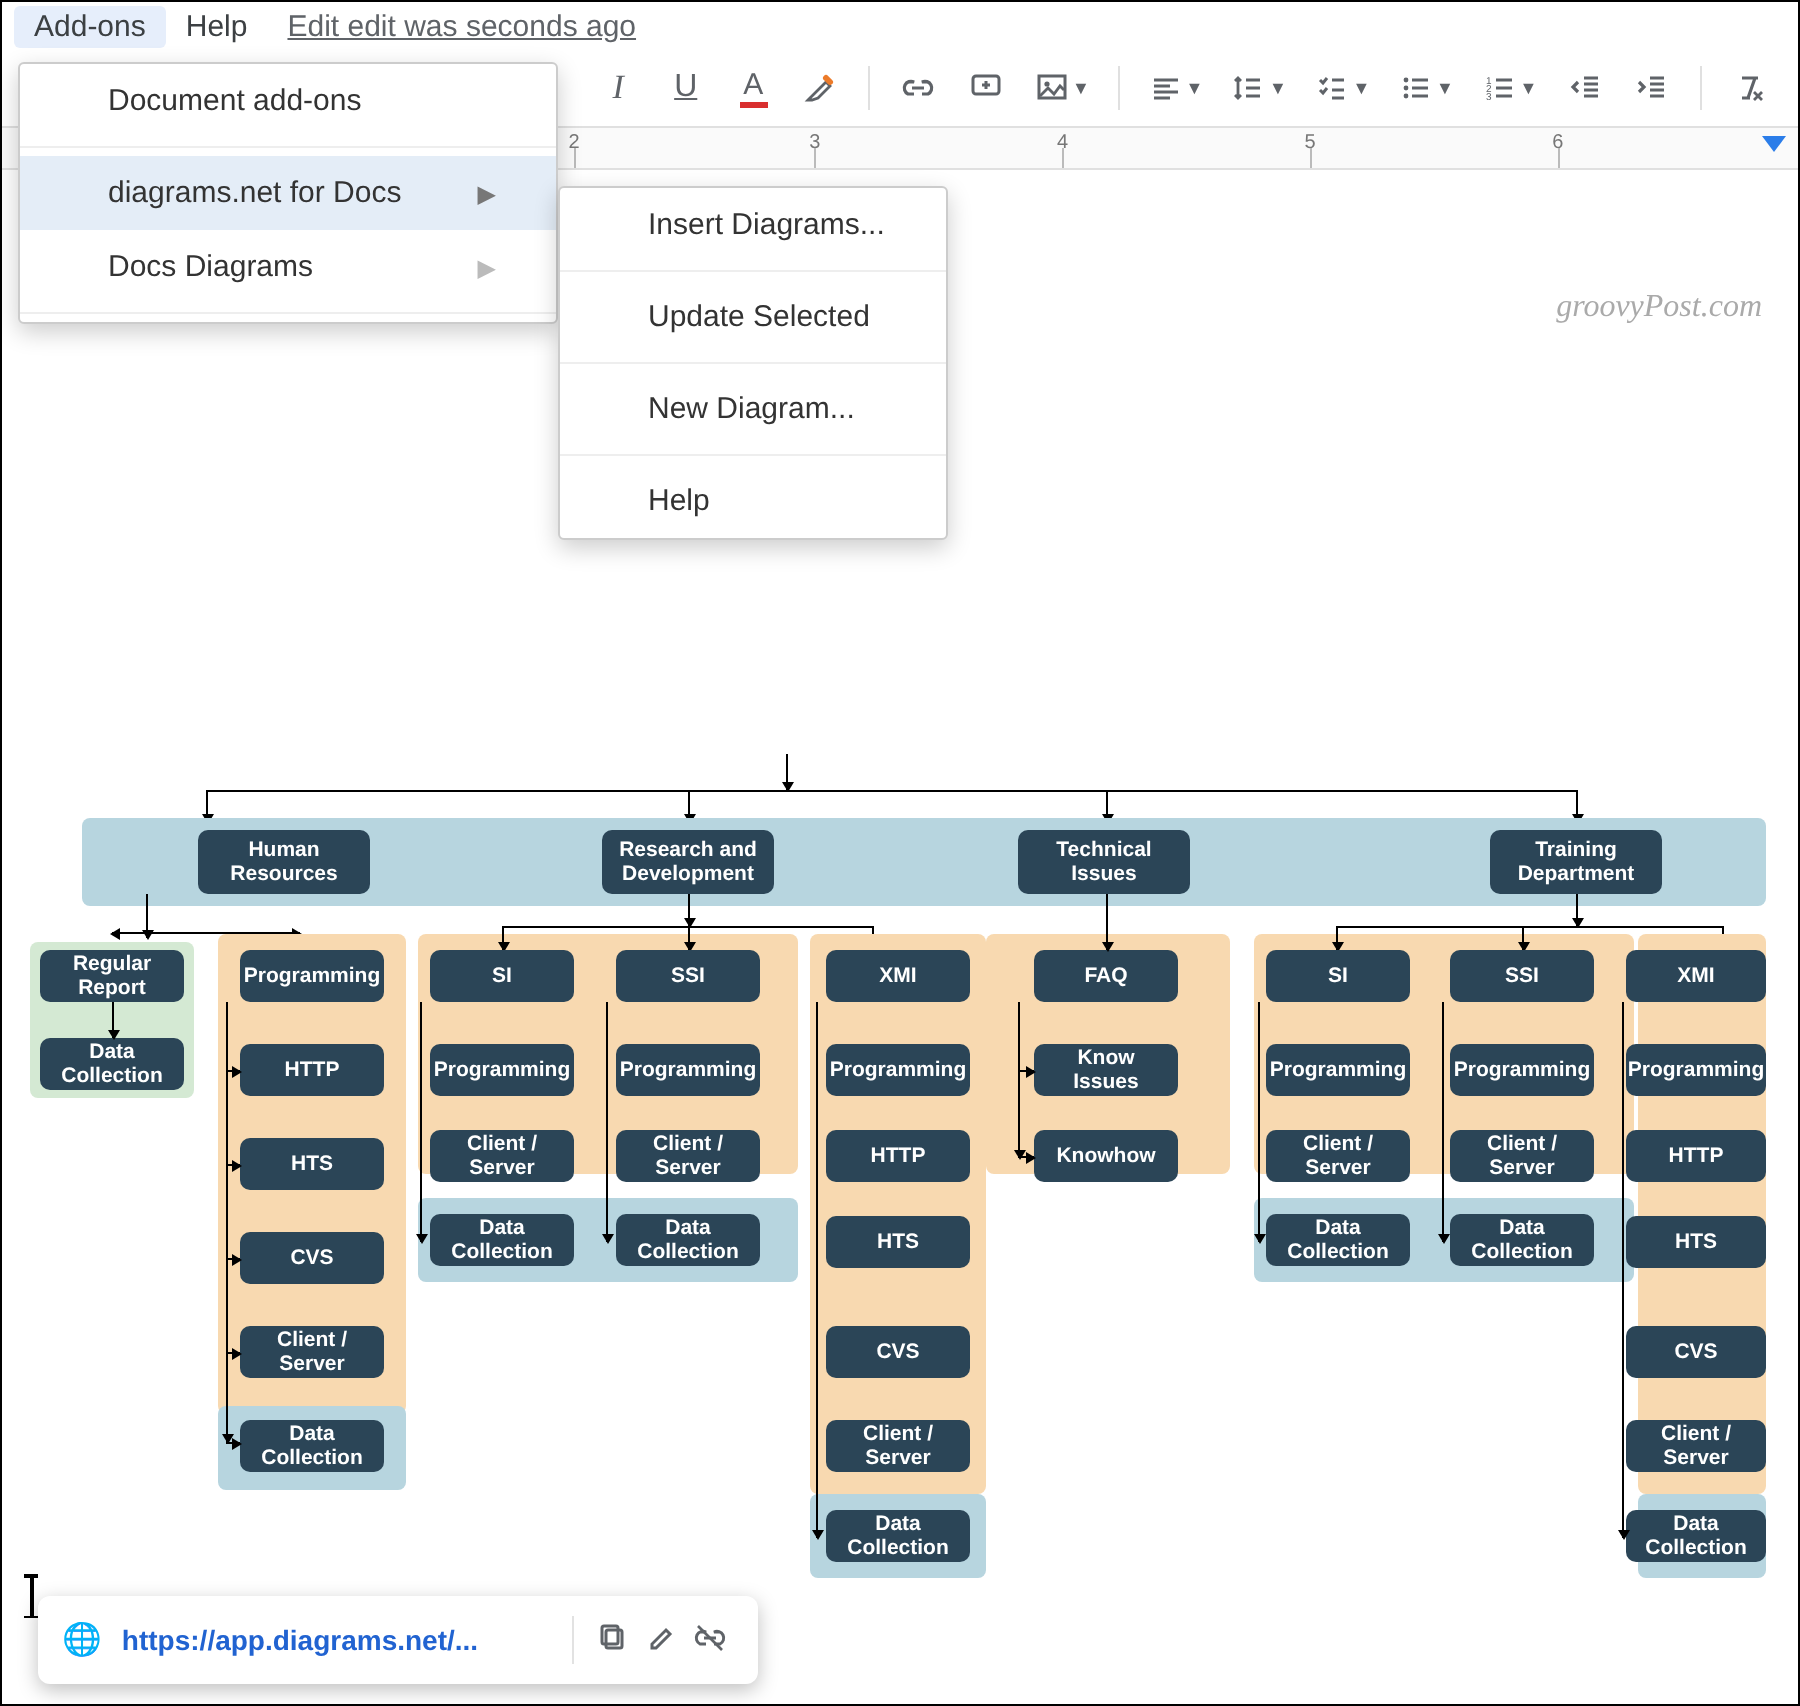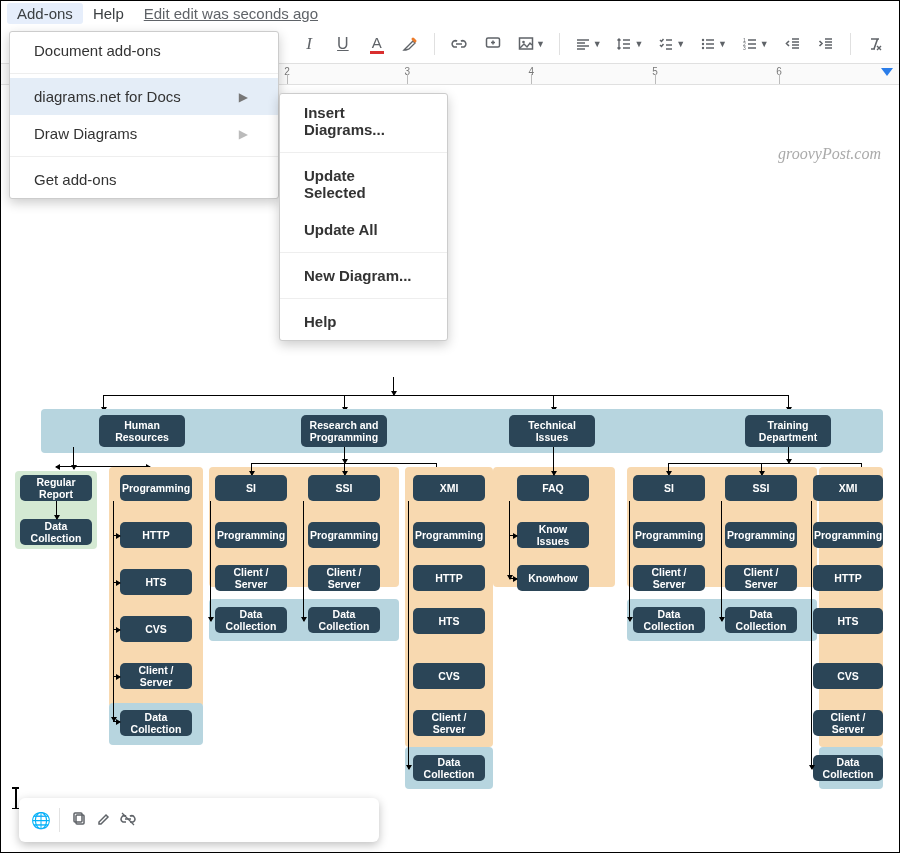--- a/index.html
+++ b/index.html
@@ -91,34 +91,34 @@
   
   .dropdown {
     position: absolute;
     background: #fff;
     border: 1px solid #ccc;
     box-shadow: 0 4px 12px rgba(0,0,0,.2);
     border-radius: 3px;
     z-index: 200;
   }
   .dd-item {
-    padding: 10px 30px 10px 24px;
+    padding: 10px 30px 10px 44px;
     font-size: 15px;
     color: #333;
     display: flex;
     justify-content: space-between;
     align-items: center;
   }
   .dd-item.highlight { background: #e4edf7; }
   .dd-sep { border-top: 1px solid #eee; margin: 4px 0; }
   .dd-arrow { color: #777; font-size: 12px; }
   .dd-arrow.muted { color: #bbb; }
 
   #dropdown-1 { left: 8px; top: 30px; width: 270px; }
-  #dropdown-2 { left: 278px; top: 92px; width: 169px; font-weight: bold; }
+  #dropdown-2 { left: 278px; top: 92px; width: 195px; }
 
   
   .canvas {
     position: absolute;
     left: 0; right: 0;
     top: 90px; bottom: 0;
     background: #fff;
     overflow: hidden;
   }
   .diagram {
@@ -351,32 +351,30 @@
 </div>
 
 <div class="dropdown" id="dropdown-1">
   <div class="dd-item">Document add-ons</div>
   <div class="dd-sep"></div>
   <div class="dd-item highlight">
     <span>diagrams.net for Docs</span>
       <span class="dd-arrow">▶</span>
   </div>
   <div class="dd-item">
-    <span>Draw Diagrams</span>
+    <span>Docs Diagrams</span>
       <span class="dd-arrow muted">▶</span>
   </div>
   <div class="dd-sep"></div>
-  <div class="dd-item">Get add-ons</div>
 </div>
 
 <div class="dropdown" id="dropdown-2">
   <div class="dd-item">Insert Diagrams...</div>
   <div class="dd-sep"></div>
   <div class="dd-item">Update Selected</div>
-  <div class="dd-item">Update All</div>
   <div class="dd-sep"></div>
   <div class="dd-item">New Diagram...</div>
   <div class="dd-sep"></div>
   <div class="dd-item">Help</div>
 </div>
 
 <div class="canvas">
   <div class="watermark">groovyPost.com</div>
 
   <div class="diagram">
@@ -384,21 +382,21 @@
     <div class="arrowH" style="left:90px; top:48px; width:685px;"></div>
     <div class="arrowV" style="left:90px; top:48px; height:16px;"></div>
     <div class="arrowV" style="left:331px; top:48px; height:16px;"></div>
     <div class="arrowV" style="left:540px; top:48px; height:16px;"></div>
     <div class="arrowV" style="left:775px; top:48px; height:16px;"></div>
     <div class="arrowV" style="left:380px; top:30px; height:18px;"></div>
 
     <div class="bg-strip blue-light" style="left:28px; top:62px; width:842px; height:44px;"></div>
 
     <div class="dbox wide" style="left:48px; top:68px;margin-left:38px;">Human Resources</div>
-    <div class="dbox wide" style="left:288px; top:68px;">Research and Programming</div>
+    <div class="dbox wide" style="left:288px; top:68px;">Research and Development</div>
     <div class="dbox wide" style="left:496px; top:68px;">Technical Issues</div>
     <div class="dbox wide" style="left:732px; top:68px;">Training Department</div>
 
     <div class="bg-strip green-lt" style="left:2px; top:124px; width:82px; height:78px;"></div>
     <div class="dbox std" style="left:7px; top:128px;">Regular Report</div>
     <div class="dbox std" style="left:7px; top:172px;">Data Collection</div>
     <div class="arrowV" style="left:43px; top:154px; height:18px;"></div>
     <div class="arrowV" style="left:60px; top:100px; height:22px;"></div>
     <div class="arrowH l" style="left:43px; top:119px; width:47px;"></div>
     <div class="arrowH r" style="left:90px; top:119px; width:47px;"></div>
@@ -492,20 +490,21 @@
     <div class="arrowV" style="left:798px; top:154px; height:268px;"></div>
 
   </div>
 
   <div class="text-cursor" style="top:696px;"></div>
 
 </div>
 
 <div class="link-pill">
   <span class="globe">🌐</span>
+  <a>https://app.diagrams.net/...</a>
   <div class="sep"></div>
   <span class="pi">
     <svg width="16" height="16" viewBox="0 0 16 16">
         <rect x="4" y="4" width="8" height="9" rx="1" fill="none" stroke="#5f6368" stroke-width="1.5"></rect>
         <rect x="2" y="2" width="8" height="9" rx="1" fill="none" stroke="#5f6368" stroke-width="1.5"></rect>
       </svg>
   </span>
   <span class="pi">
     <svg width="16" height="16" viewBox="0 0 16 16">
         <path d="M3 13 L3 11 L10 4 L12 6 L5 13 Z" fill="none" stroke="#5f6368" stroke-width="1.5"></path>

